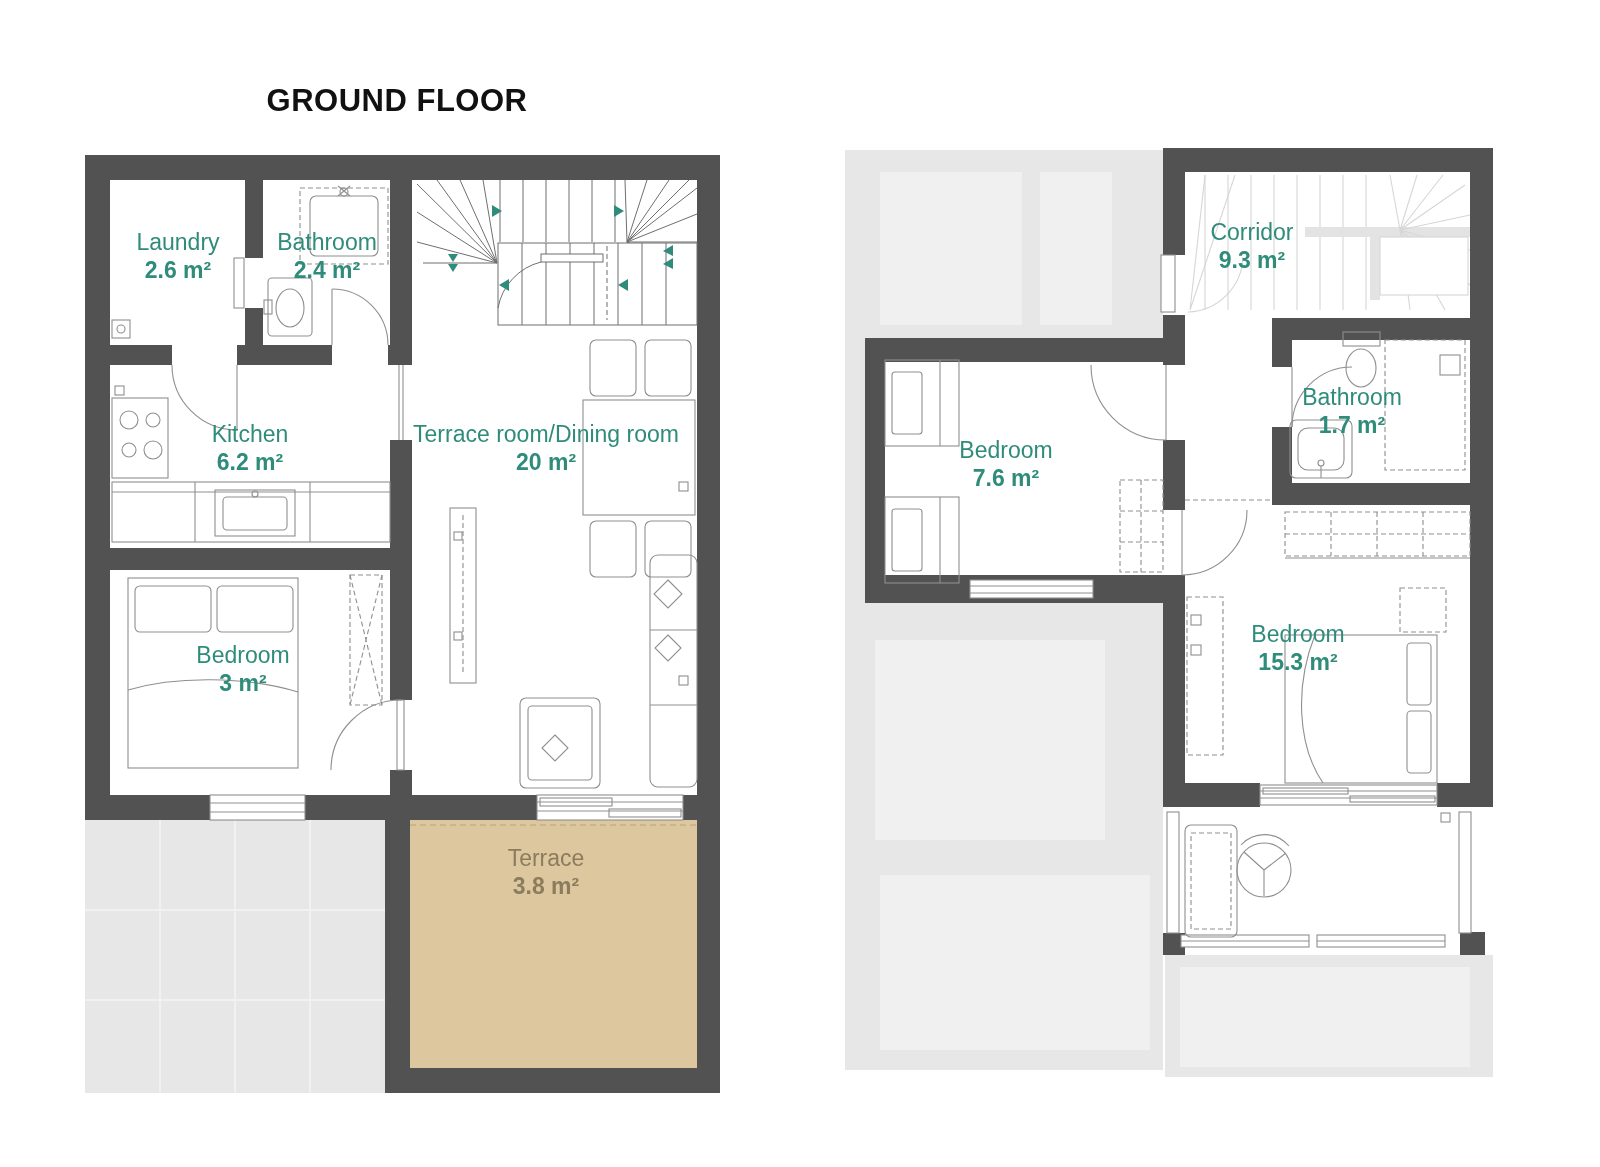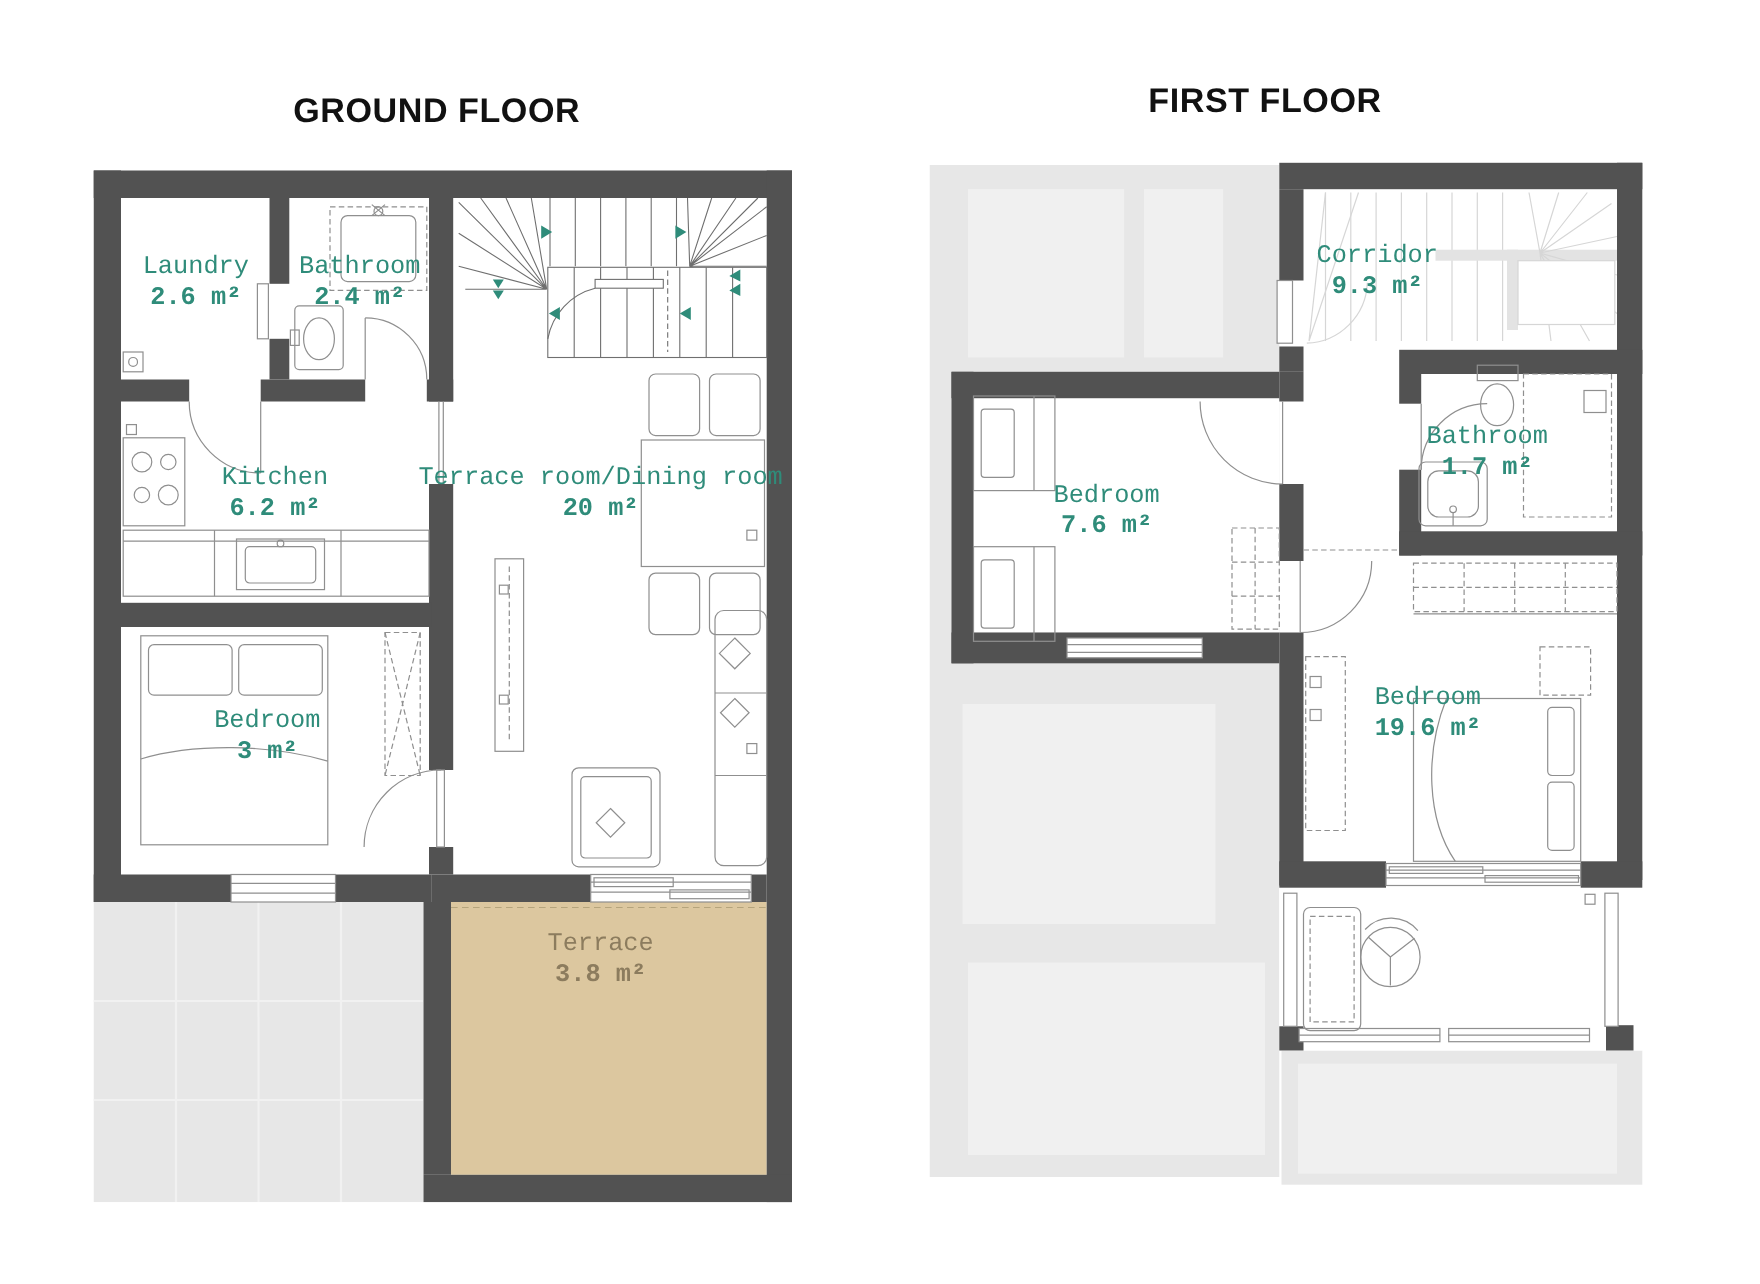--- a/index.html
+++ b/index.html
@@ -1,21 +1,21 @@
 <!DOCTYPE html>
 <html style="--wall: #525252; --room_label: #2f8c7a; --terrace_fill: #dcc79f; --terrace_label: #8c7c5e; --exterior: #e7e7e7; --exterior_light: #f0f0f0; --line: #8f8f8f; --faint: #d6d6d6; --title: #111111;"><head>
 <meta charset="utf-8">
 <style>
   html,body{margin:0;padding:0;background:#fff;}
   .canvas{position:relative;width:1600px;height:1167px;background:#ffffff;overflow:hidden;
           font-family:"Liberation Sans",sans-serif;}
   .floor-title{position:absolute;transform:translate(-50%,-50%);font-size:31px;font-weight:700;
                letter-spacing:.5px;color:var(--title,#111);white-space:nowrap;text-align:right;}
   .room-label{position:absolute;transform:translate(-50%,-50%);text-align:center;
-              color:var(--room_label,#2f8c7a);font-size:23px;line-height:28px;white-space:nowrap;font-family:Liberation Mono, monospace;}
+              color:var(--room_label,#2f8c7a);font-size:23px;line-height:28px;white-space:nowrap;}
   .room-label .area{font-weight:700;}
   .room-label.terrace{color:var(--terrace_label,#8c7c5e);}
   svg{position:absolute;}
   .wall{fill:var(--wall,#525252);}
   .ext{fill:var(--exterior,#e7e7e7);}
   .extl{fill:var(--exterior_light,#f0f0f0);}
   .ter{fill:var(--terrace_fill,#dcc79f);}
   .ln{fill:none;stroke:var(--line,#8f8f8f);stroke-width:1.1;}
   .lnw{fill:#fff;stroke:var(--line,#8f8f8f);stroke-width:1.1;}
   .st{fill:none;stroke:#6f6f6f;stroke-width:1;}
@@ -202,21 +202,20 @@
   </div>
   <div class="room-label" style="left:243px;top:669px">
     <div>Bedroom</div>
     <div class="area">3 m²</div>
   </div>
   <div class="room-label terrace" style="left:546px;top:872px">
     <div>Terrace</div>
     <div class="area">3.8 m²</div>
   </div>
 
-  <div class="floor-title" style="left:1150px;top:92px">FIRST FLOOR</div>
 
   <svg style="left:845px;top:145px" width="650" height="935" viewBox="0 0 650 935">
 
     <g>
       <rect class="ext" x="0" y="5" width="318" height="920"></rect>
       <rect class="ext" x="320" y="810" width="328" height="122"></rect>
       <rect class="extl" x="35" y="27" width="142" height="153"></rect>
       <rect class="extl" x="195" y="27" width="72" height="153"></rect>
       <rect class="extl" x="30" y="495" width="230" height="200"></rect>
       <rect class="extl" x="35" y="730" width="270" height="175"></rect>
@@ -364,16 +363,16 @@
   <div class="room-label" style="left:1352px;top:411px">
     <div>Bathroom</div>
     <div class="area">1.7 m²</div>
   </div>
   <div class="room-label" style="left:1006px;top:464px">
     <div>Bedroom</div>
     <div class="area">7.6 m²</div>
   </div>
   <div class="room-label" style="left:1298px;top:648px">
     <div>Bedroom</div>
-    <div class="area">19.6 m²</div>
+    <div class="area">15.3 m²</div>
   </div>
 
 </div>
 
 </body></html>

